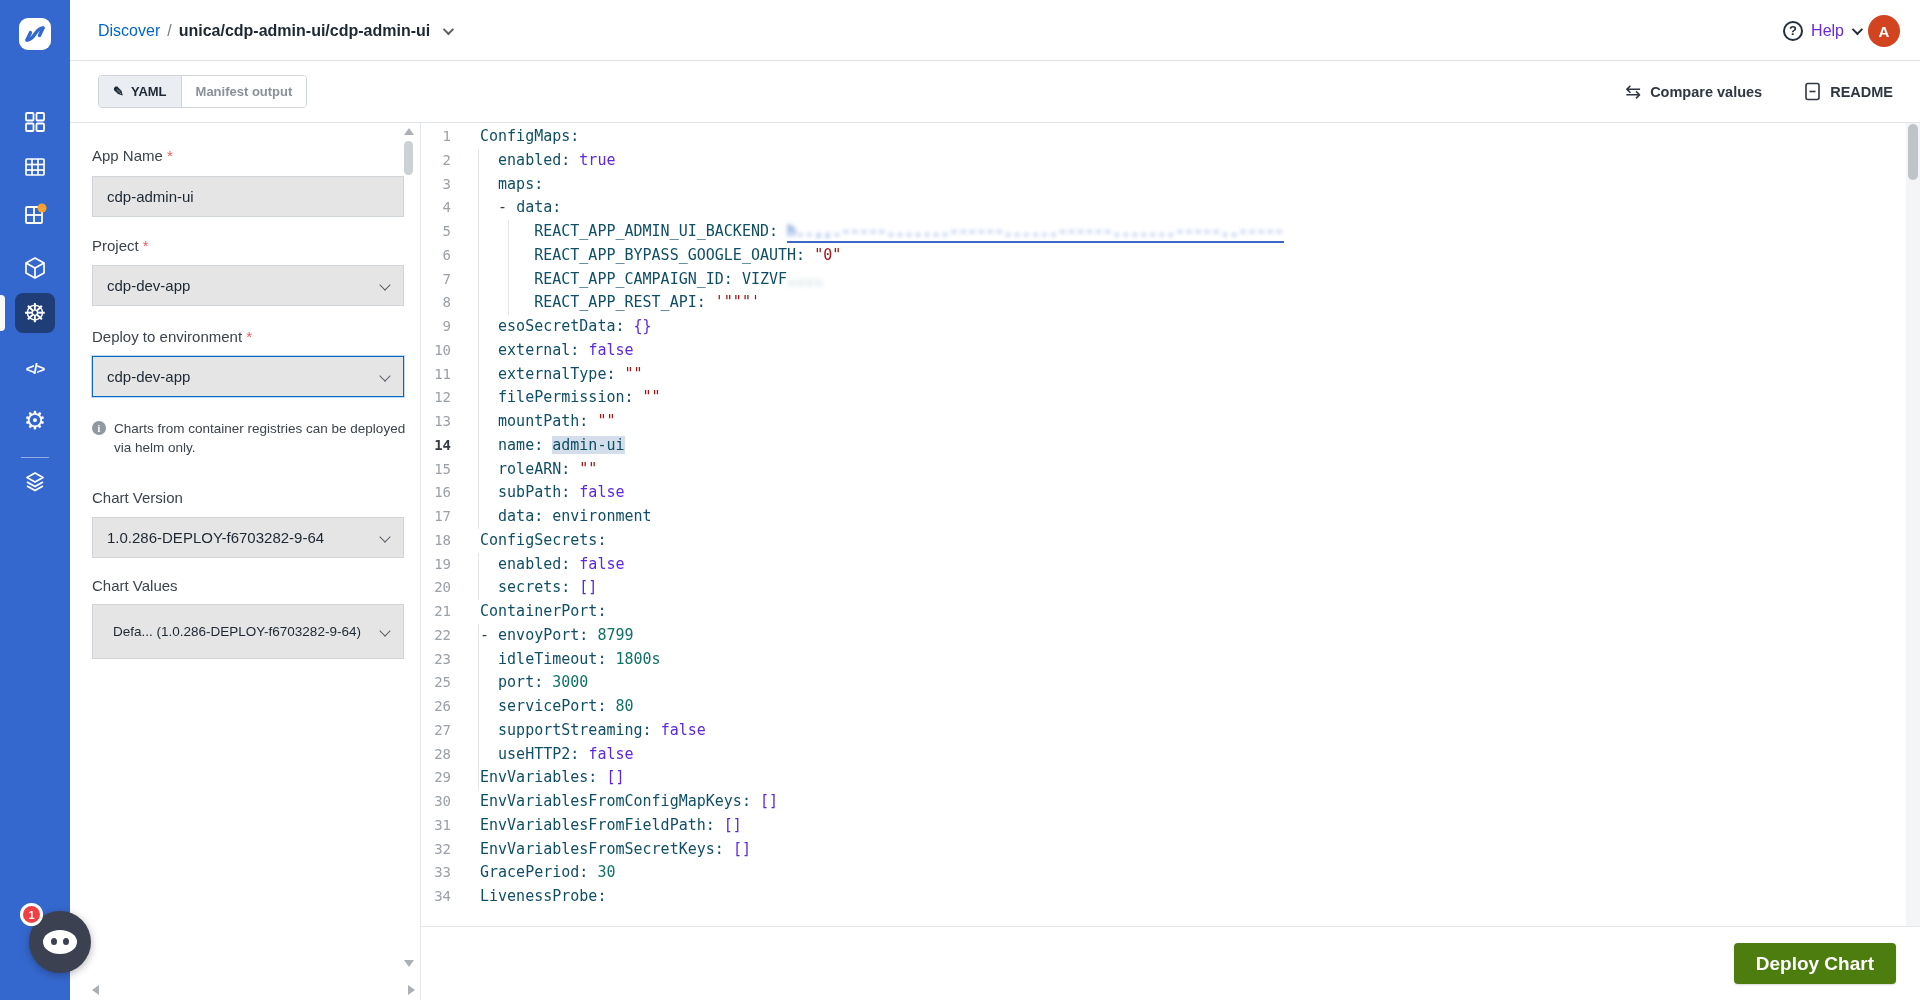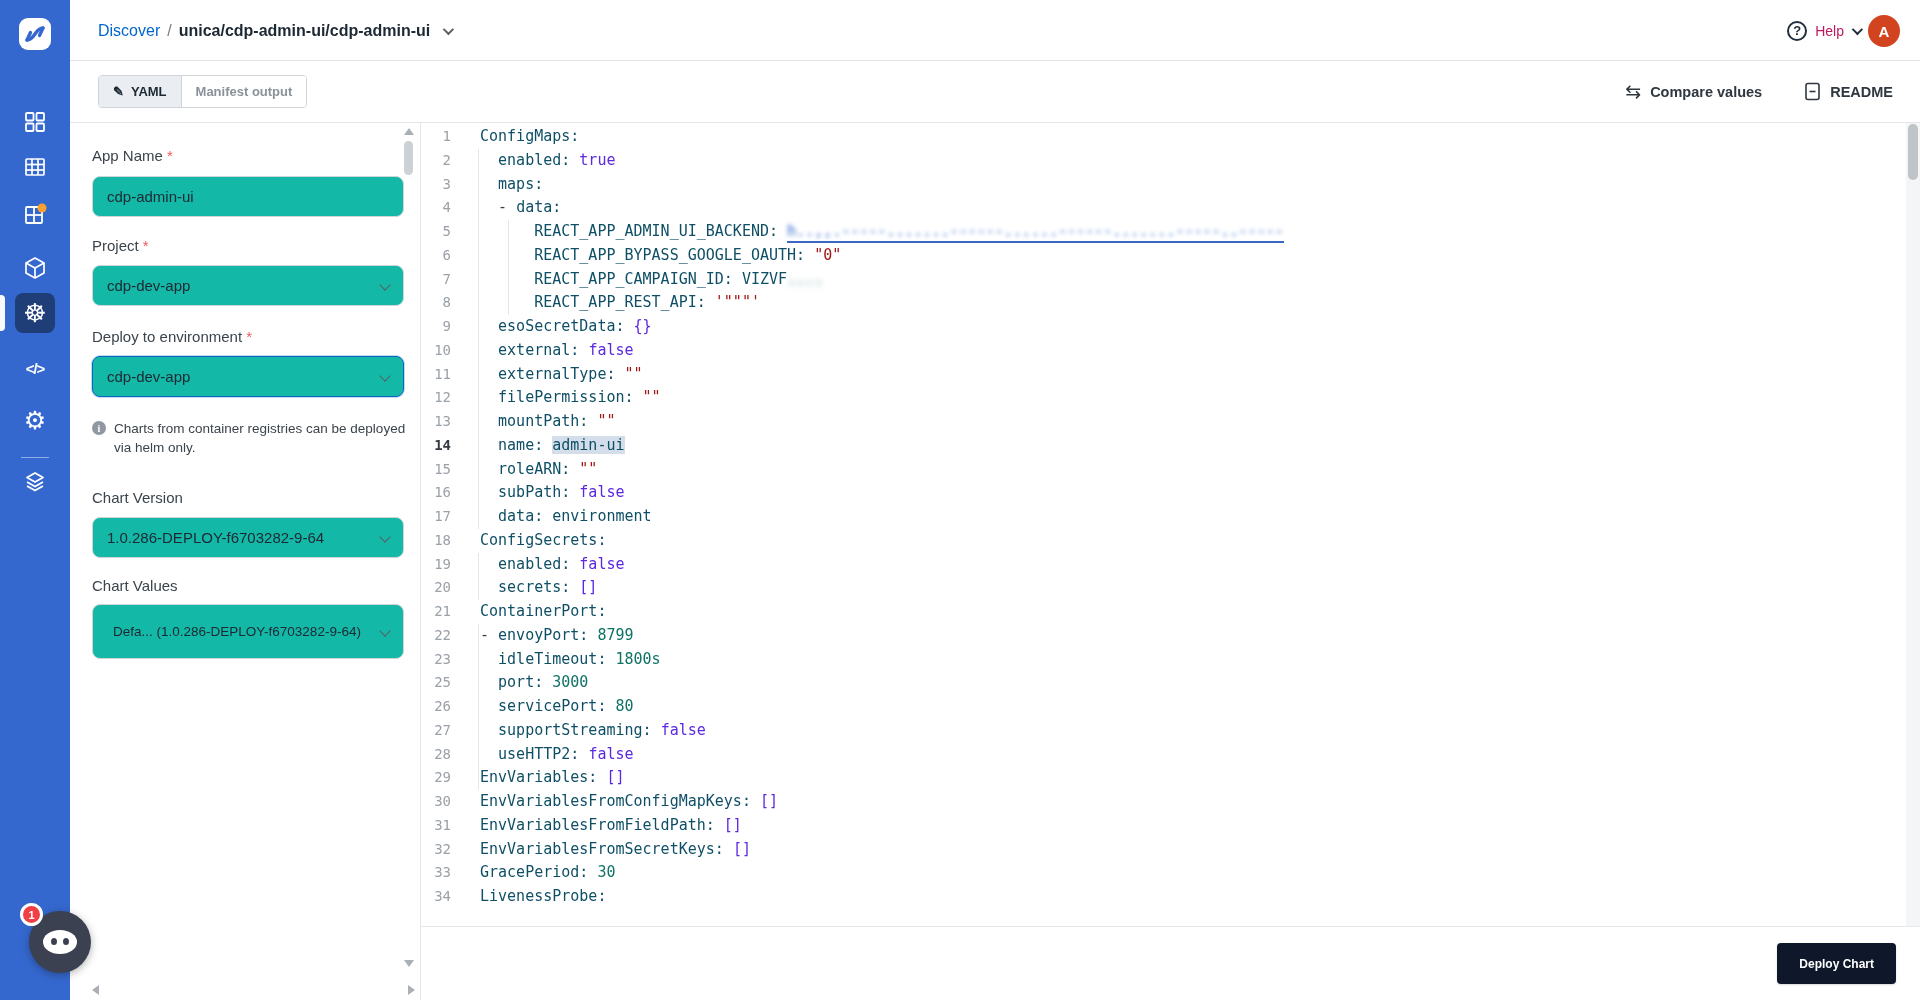--- a/index.html
+++ b/index.html
@@ -17,42 +17,42 @@
 
   
   #header { position:absolute; left:70px; top:0; right:0; height:61px; background:#fff; border-bottom:1px solid #dfe3e7; }
   #breadcrumb { position:absolute; left:28px; top:0; height:61px; display:flex; align-items:center; font-size:16px; gap:7px; }
   .bc-link { color:#0066cc; cursor:pointer; }
   .bc-sep { color:#767d84; }
   .bc-path { color:#1c2833; font-weight:700; }
   .chev { display:inline-block; width:8px; height:8px; border-right:2px solid #596168; border-bottom:2px solid #596168; transform:rotate(45deg) translateY(-2px); }
   #help-cluster { position:absolute; right:60px; top:0; height:61px; display:flex; align-items:center; gap:8px; cursor:pointer; }
   .qmark { width:20px; height:20px; border:2px solid #222f3d; border-radius:50%; color:#222f3d; font-size:13px; font-weight:700; display:flex; align-items:center; justify-content:center; }
-  .help-txt { color:#be185d; font-size:14px; }
+  .help-txt { color:#6d28d9; font-size:16px; }
   #avatar { position:absolute; right:20px; top:15px; width:32px; height:32px; border-radius:50%; background:#d2431f; color:#fff; font-size:15px; font-weight:700; display:flex; align-items:center; justify-content:center; cursor:pointer; }
 
   
   #tabrow { position:absolute; left:70px; top:61px; right:0; height:61px; background:#fff; }
   #tabs { position:absolute; left:28px; top:14px; display:flex; border:1px solid #cfd4d9; border-radius:4px; overflow:hidden; height:33px; font-size:13px; font-weight:700; }
   .tab { display:flex; align-items:center; gap:7px; padding:0 14px; cursor:pointer; }
   .tab.on { background:#eaeef2; color:#1c2833; }
   .tab.off { background:#fff; color:#8a9199; border-left:1px solid #cfd4d9; }
   .pencil { font-size:13px; }
   #right-actions { position:absolute; right:27px; top:0; height:61px; display:flex; align-items:center; gap:42px; }
   .txt-btn { display:flex; align-items:center; gap:9px; font-size:14.5px; font-weight:700; color:#2f3740; cursor:pointer; }
   .swap-icon { font-size:19px; font-weight:400; }
 
   
   #content-border { position:absolute; left:70px; top:122px; right:0; height:1px; background:#e2e6ea; }
   #panel { position:absolute; left:70px; top:123px; width:350px; height:877px; background:#fff; }
   #panel-divider { position:absolute; left:420px; top:122px; width:1px; bottom:0; background:#e2e6ea; }
 
   .f-label { position:absolute; left:22px; font-size:15px; color:#3b444c; }
   .req { color:#f05a5a; }
-  .f-input, .f-select { position:absolute; left:22px; width:312px; height:41px; border:1px solid #d0d5da; border-radius:8px; background:#14b8a6; font-size:15px; color:#1c2833; display:flex; align-items:center; padding:0 34px 0 14px; cursor:pointer; }
+  .f-input, .f-select { position:absolute; left:22px; width:312px; height:41px; border:1px solid #d0d5da; border-radius:0; background:#e5e5e5; font-size:15px; color:#1c2833; display:flex; align-items:center; padding:0 34px 0 14px; cursor:pointer; }
   input.f-input { padding:0 14px; font-family:"Liberation Sans",sans-serif; cursor:text; }
   .f-select.focus { border:1px solid #0a66c2; box-shadow:0 0 0 1px rgba(10,102,194,.25); }
   .sel-chev { position:absolute; right:14px; top:15px; width:8px; height:8px; border-right:1.8px solid #596168; border-bottom:1.8px solid #596168; transform:rotate(45deg); }
   #note { position:absolute; left:22px; top:296px; width:320px; font-size:13.5px; line-height:19px; color:#3b444c; display:flex; gap:8px; }
   .info-dot { flex:none; margin-top:2px; width:14px; height:14px; border-radius:50%; background:#9198a0; color:#fff; font-size:10px; font-weight:700; display:flex; align-items:center; justify-content:center; font-family:"Liberation Serif",serif; }
   .two-line { height:55px !important; font-size:13.5px; line-height:18px; }
   .two-line .selval { width:250px; text-align:left; white-space:normal; margin:0 auto; }
 
   
   .tri { position:absolute; width:0; height:0; }
@@ -79,21 +79,21 @@
   .lnkwrap { border-bottom:2px solid #3a66c4; display:inline-block; line-height:20px; }
   .seg-lnk { color:#2b62c9; filter:blur(2.3px); }
   .seg-blr { color:#0f4f66; filter:blur(3px); }
   .iguide { position:absolute; width:1px; background:#e3e7ea; }
 
   #ed-scroll-track { position:absolute; right:0; top:123px; width:14px; height:803px; background:#f4f5f7; }
   #ed-scroll-thumb { position:absolute; right:2px; top:124px; width:10px; height:56px; background:#bfc4c9; border-radius:5px; cursor:grab; }
 
   
   #footer { position:absolute; left:421px; right:0; top:926px; bottom:0; background:#fff; border-top:1px solid #e6e9ec; }
-  #deploy-btn { position:absolute; right:24px; top:16px; height:41px; padding:0 22px; background:#0f172a; border:none; border-radius:4px; color:#fff; font-size:12px; font-weight:700; font-family:"Liberation Sans",sans-serif; cursor:pointer; box-shadow:0 1px 2px rgba(0,0,0,.15); }
+  #deploy-btn { position:absolute; right:24px; top:16px; height:41px; padding:0 22px; background:#4d7c0f; border:none; border-radius:4px; color:#fff; font-size:19px; font-weight:700; font-family:"Liberation Sans",sans-serif; cursor:pointer; box-shadow:0 1px 2px rgba(0,0,0,.15); }
 
   
   #chat { position:absolute; left:29px; top:911px; width:62px; height:62px; border-radius:50%; background:#3b4150; z-index:50; cursor:pointer; box-shadow:0 2px 8px rgba(0,0,0,.3); display:flex; align-items:center; justify-content:center; }
   .dface { position:relative; width:34px; height:24px; background:#fff; border-radius:17px/12px; }
   .dface:before, .dface:after { content:""; position:absolute; top:8px; width:6px; height:7px; border-radius:50%; background:#3b4150; }
   .dface:before { left:8px; } .dface:after { right:8px; }
   #chat-badge { position:absolute; left:20px; top:903px; width:23px; height:23px; border-radius:50%; background:#f23f43; border:3px solid #fff; color:#fff; font-size:11px; font-weight:700; display:flex; align-items:center; justify-content:center; z-index:51; }
 </style>
 </head>
 <body>

